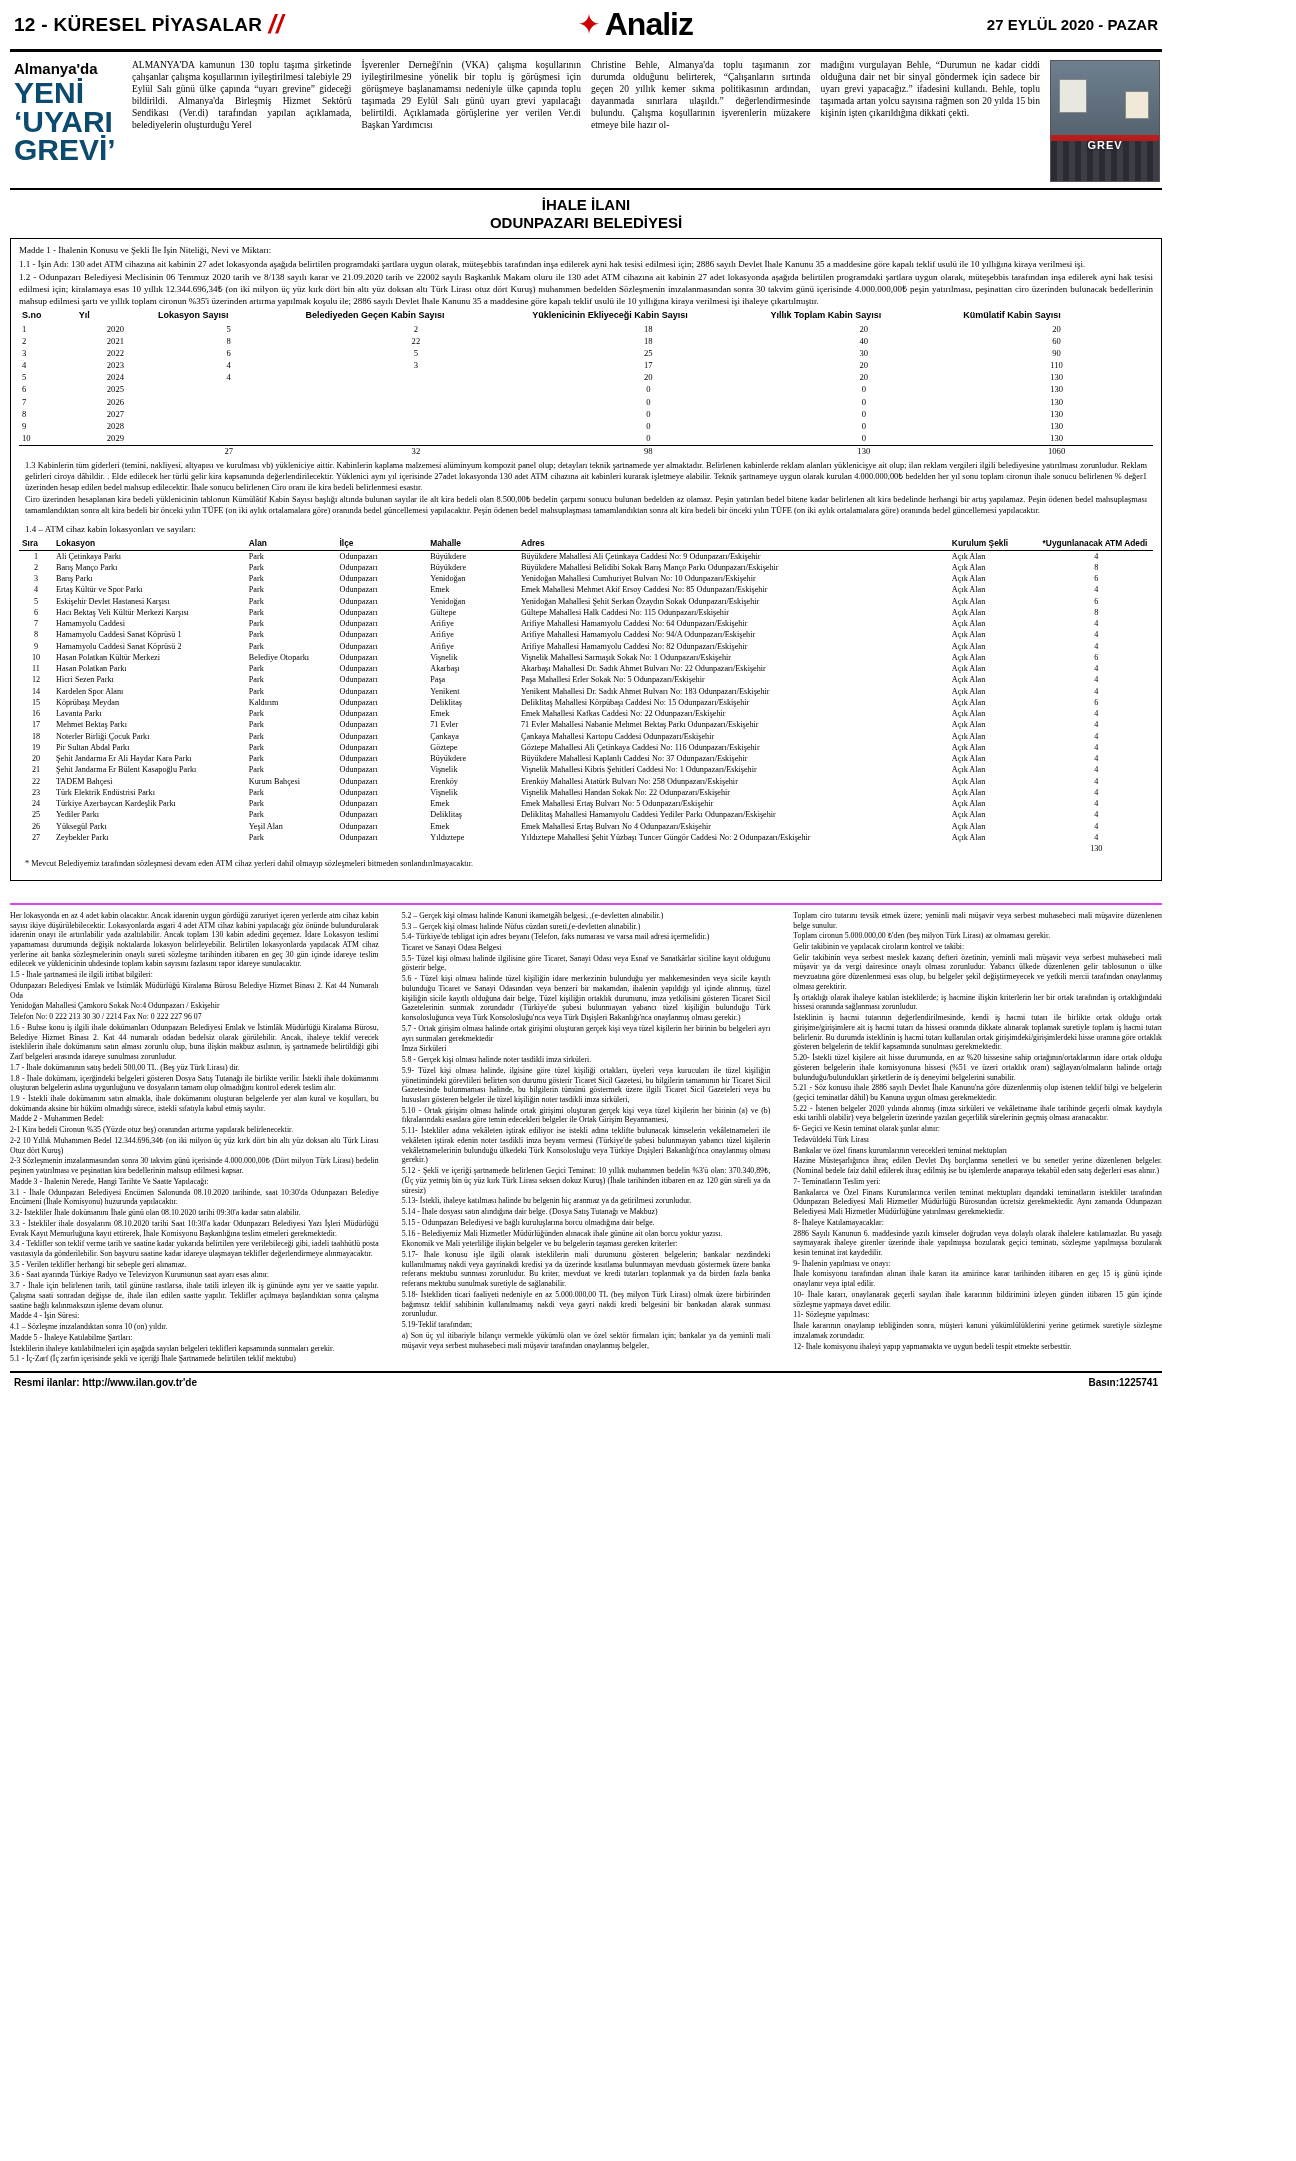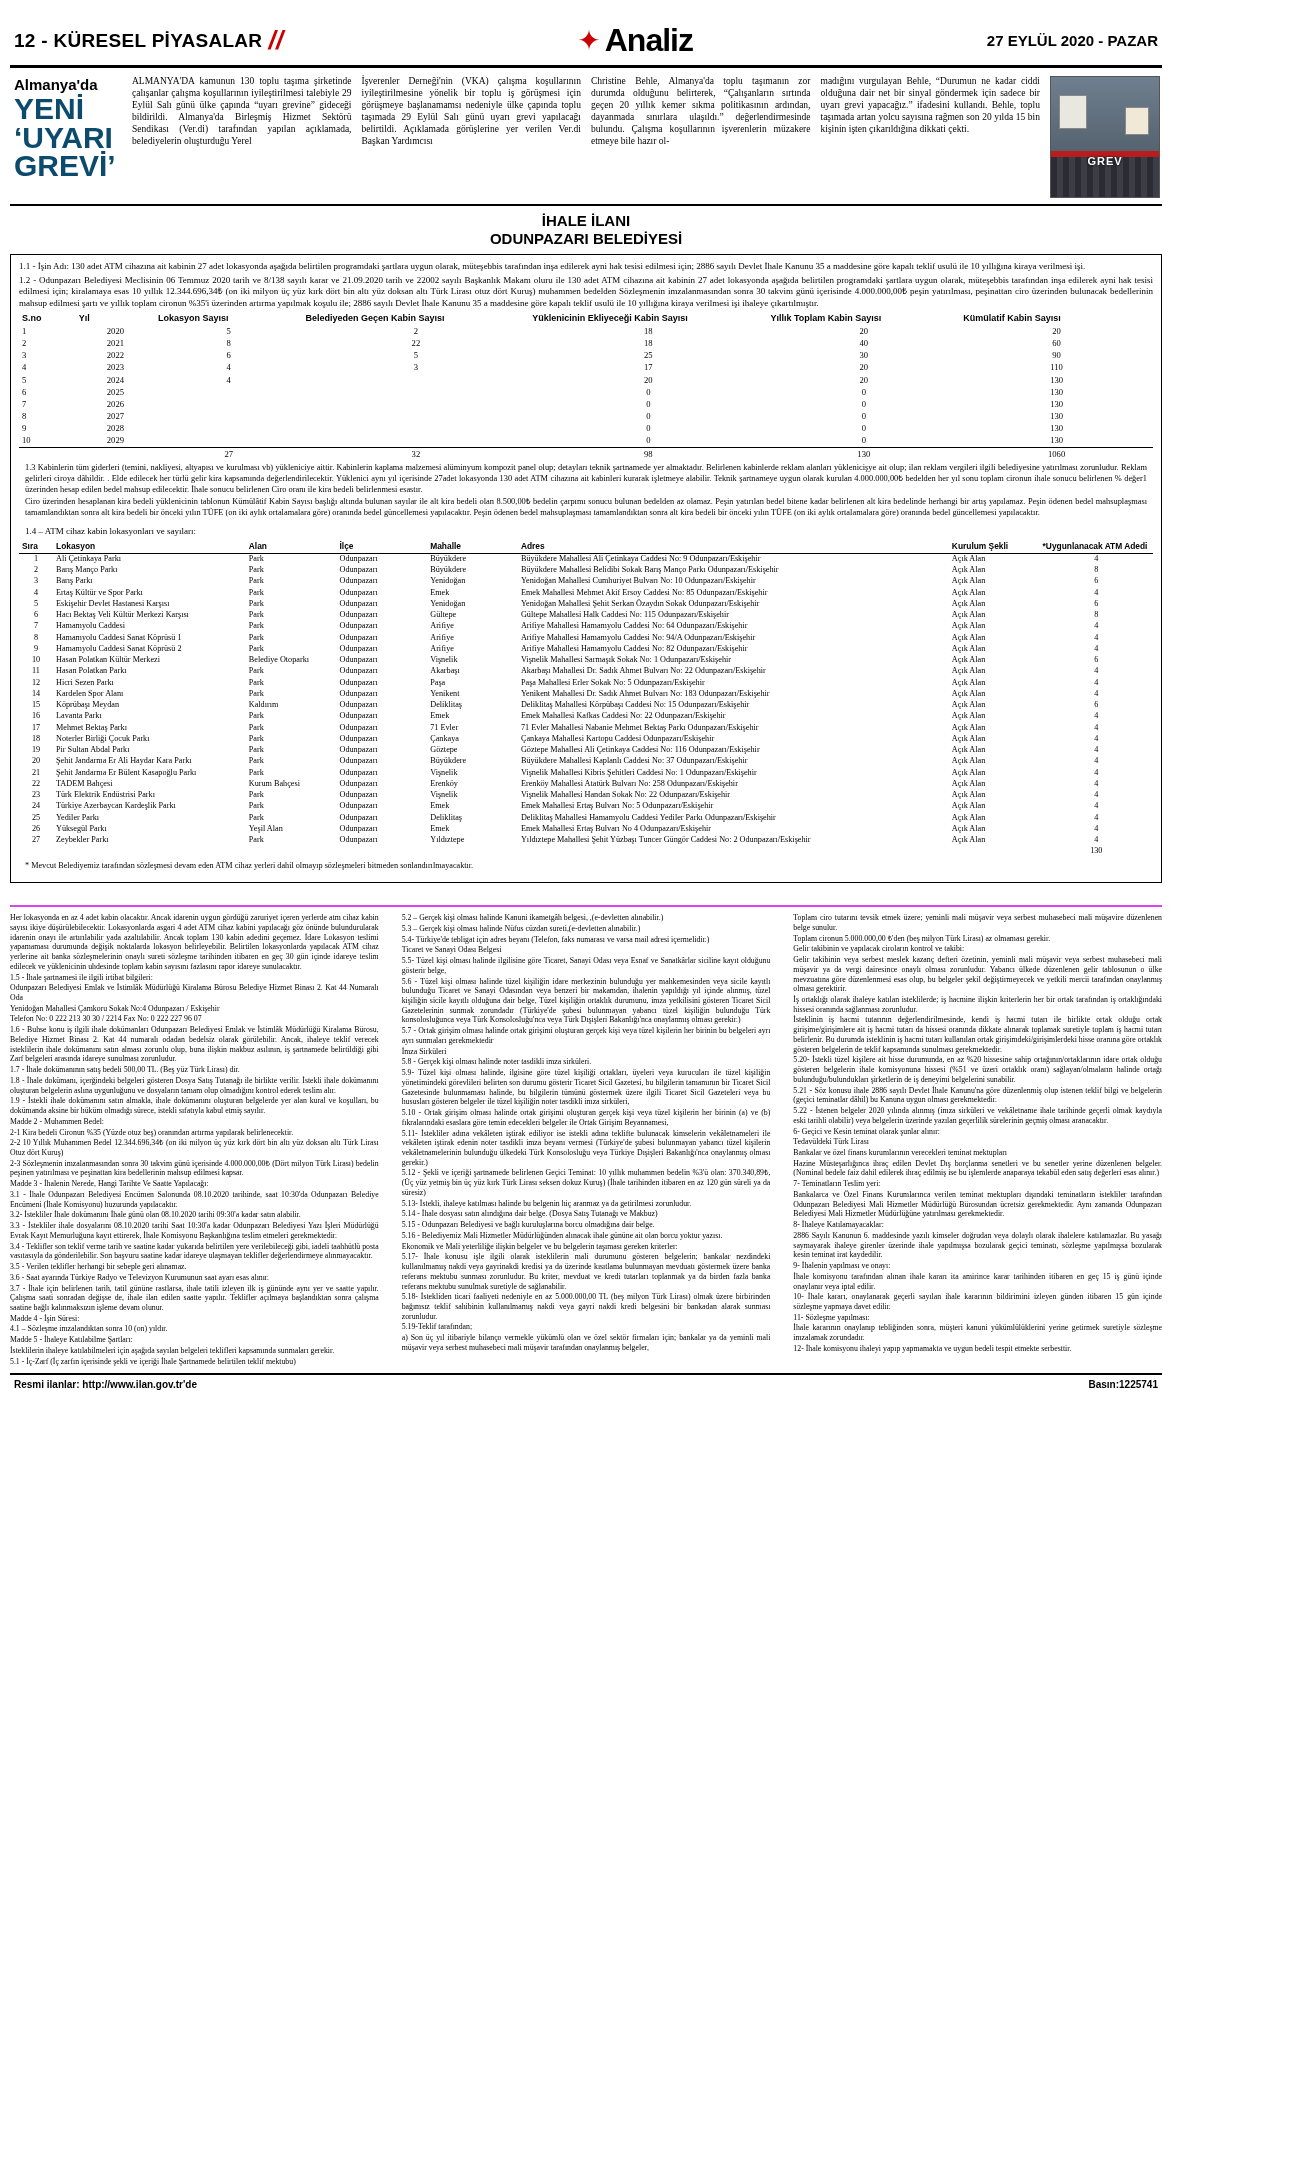--- a/index.html
+++ b/index.html
@@ -1,17 +1,17 @@
 <!DOCTYPE html>
 <html><head>
 <meta charset="utf-8">
 <style>
   html,body{margin:0;padding:0;background:#ffffff;}
   body{width:1296px;font-family:"Liberation Serif",serif;color:#000;}
-  .page{width:1172px;min-height:2161px;position:relative;box-sizing:border-box;padding:16px 10px;}
+  .page{width:1172px;min-height:2161px;position:relative;box-sizing:border-box;padding:0 10px;}
 
   
   .masthead{display:flex;align-items:center;justify-content:space-between;border-bottom:3px solid #000;padding:6px 4px 6px 4px;}
   .mast-left{font-family:"Liberation Sans",sans-serif;font-weight:bold;font-size:19px;letter-spacing:.3px;display:flex;align-items:center;gap:6px;}
   .mast-slash{color:#cc0000;font-size:26px;font-weight:bold;font-style:italic;}
   .mast-logo{display:flex;align-items:center;gap:4px;}
   .mast-logo .spark{color:#cc0000;font-size:28px;line-height:1;}
   .mast-logo .logotext{font-family:"Liberation Sans",sans-serif;font-weight:bold;font-size:32px;letter-spacing:-1px;}
   .mast-right{font-family:"Liberation Sans",sans-serif;font-weight:bold;font-size:15px;}
 
@@ -101,20 +101,21 @@
       </div>
     </div>
   </div>
 
   <div class="tender-title">
     <div>İHALE İLANI</div>
     <div>ODUNPAZARI BELEDİYESİ</div>
   </div>
 
   <div class="boxed">
+    <p>Madde 1 - İhalenin Konusu ve Şekli İle İşin Niteliği, Nevi ve Miktarı:</p>
     <p>1.1 - İşin Adı: 130 adet ATM cihazına ait kabinin 27 adet lokasyonda aşağıda belirtilen programdaki şartlara uygun olarak, müteşebbis tarafından inşa edilerek ayni hak tesisi edilmesi için; 2886 sayılı Devlet İhale Kanunu 35 a maddesine göre kapalı teklif usulü ile 10 yıllığına kiraya verilmesi işi.</p>
     <p>1.2 - Odunpazarı Belediyesi Meclisinin 06 Temmuz 2020 tarih ve 8/138 sayılı karar ve 21.09.2020 tarih ve 22002 sayılı Başkanlık Makam oluru ile 130 adet ATM cihazına ait kabinin 27 adet lokasyonda aşağıda belirtilen programdaki şartlara uygun olarak, müteşebbis tarafından inşa edilerek ayni hak tesisi edilmesi için; kiralamaya esas 10 yıllık 12.344.696,34₺ (on iki milyon üç yüz kırk dört bin altı yüz doksan altı Türk Lirası otuz dört Kuruş) muhammen bedelden Sözleşmenin imzalanmasından sonra 30 takvim günü içerisinde 4.000.000,00₺ peşin yatırılması,  peşinattan ciro üzerinden bulunacak bedellerinin mahsup edilmesi şartı ve yıllık toplam cironun %35'i üzerinden artırma yapılmak koşulu ile; 2886 sayılı Devlet İhale Kanunu 35 a maddesine göre kapalı teklif usulü ile 10 yıllığına kiraya verilmesi işi ihaleye çıkartılmıştır.</p>
 
     <table class="cabin-tbl">
       <thead>
         <tr>
           <th style="width:5%">S.no</th>
           <th style="width:7%">Yıl</th>
           <th style="width:13%">Lokasyon Sayısı</th>
           <th style="width:20%">Belediyeden Geçen Kabin Sayısı</th>

